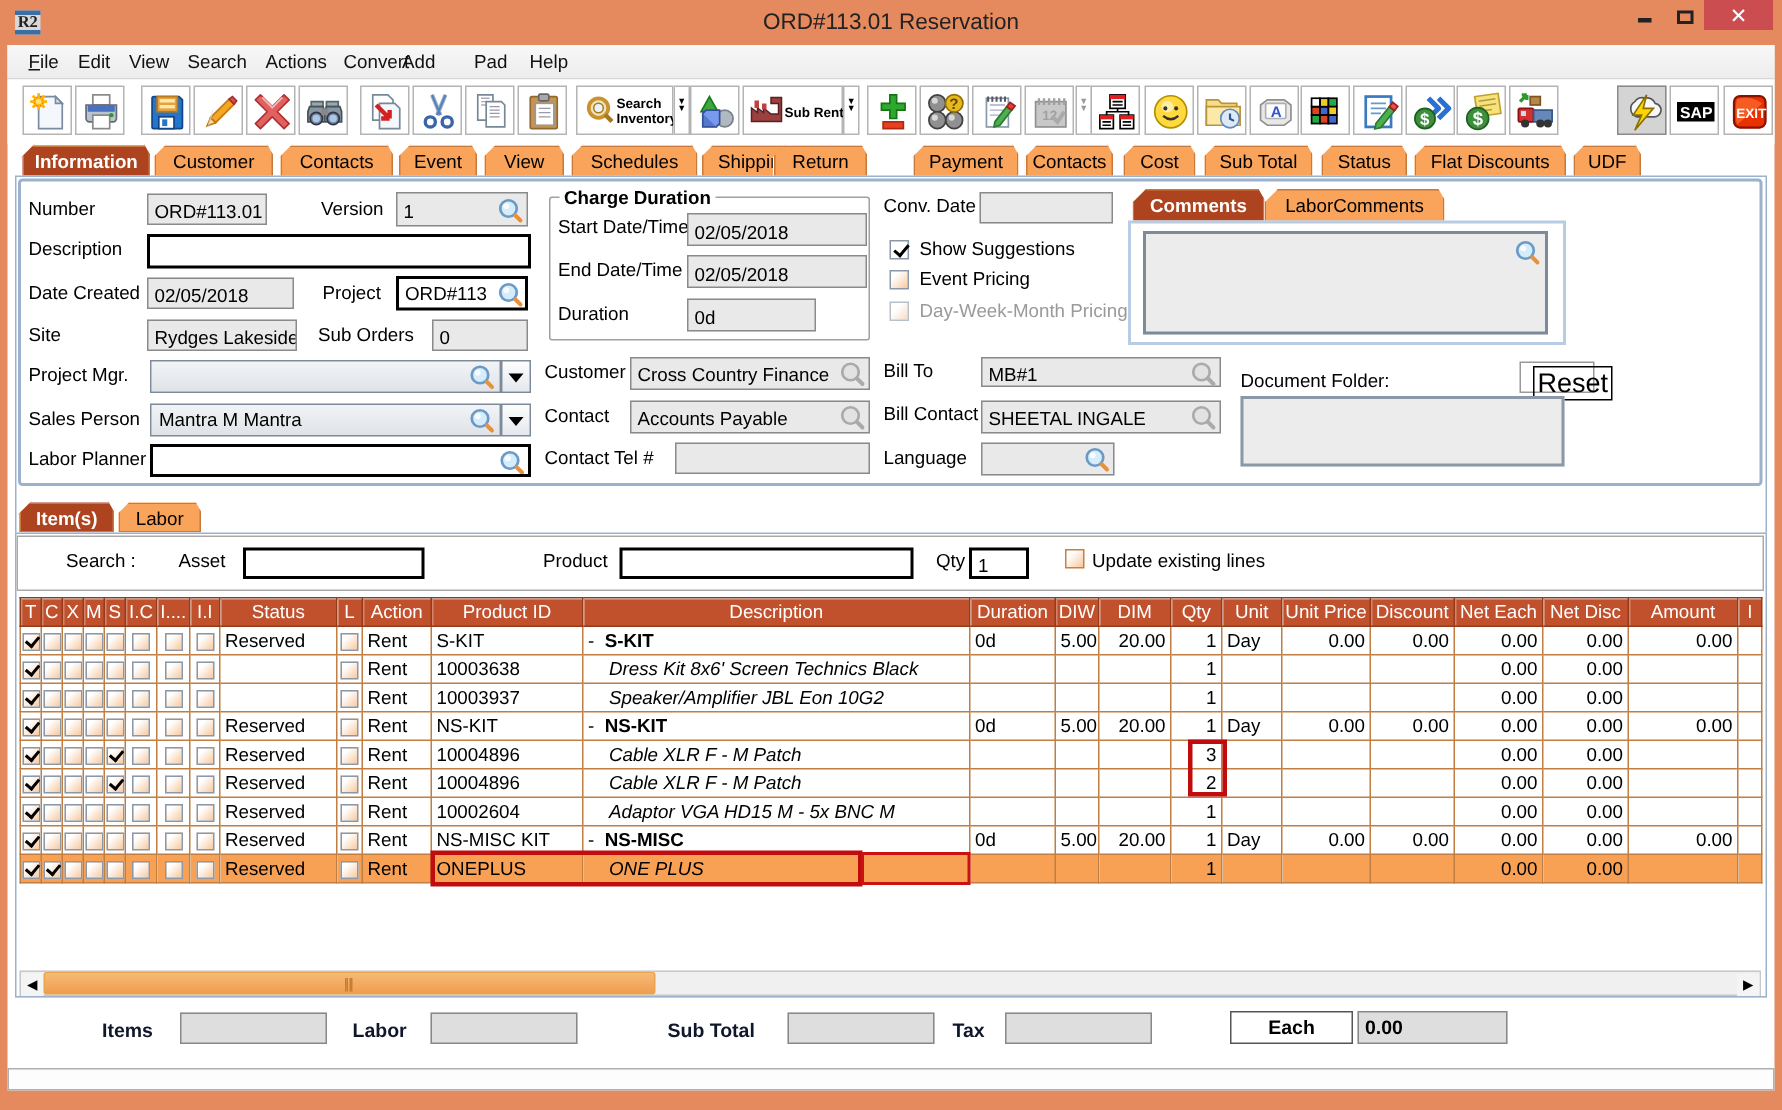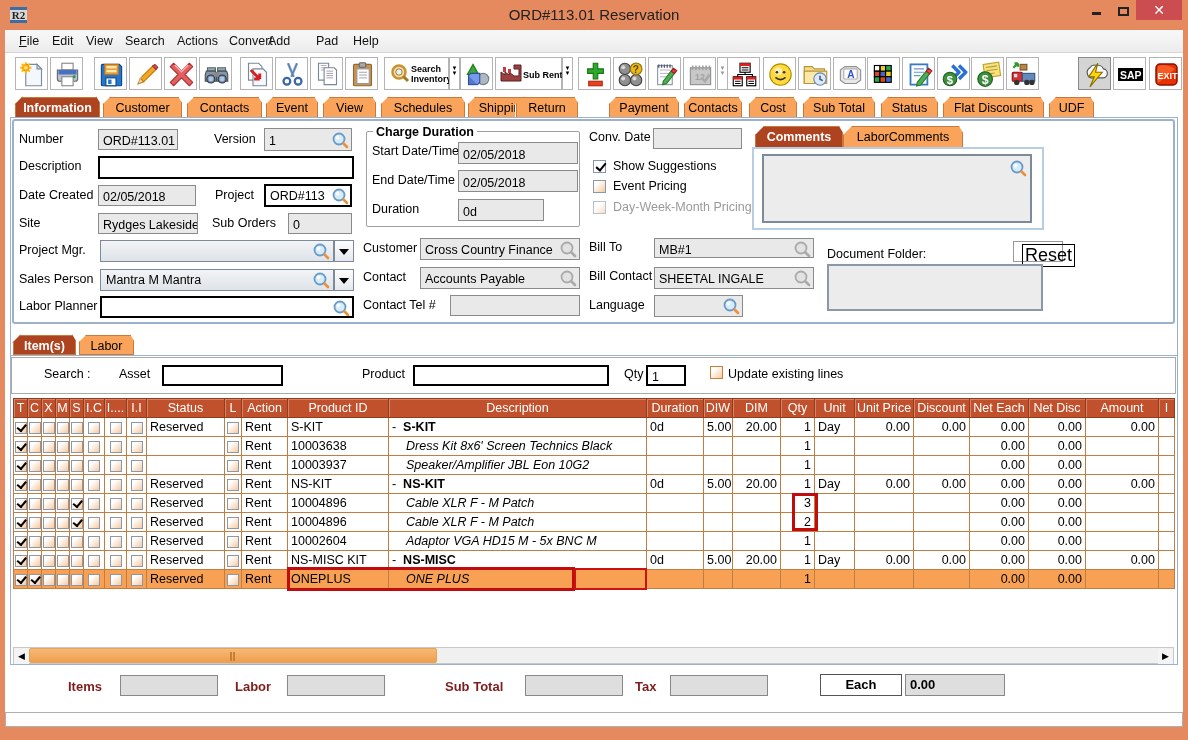--- a/index.html
+++ b/index.html
@@ -57,21 +57,21 @@
 #tbl td.c{text-align:center;padding:0;}
 #tbl tr.sel td{background:#f8a155;}
 .tcb{display:inline-block;width:12px;height:12px;border:1px solid #8a98a8;background:linear-gradient(135deg,#fff 25%,#f6c9a0);vertical-align:middle;position:relative;}
 .tcb.k:after{content:"";position:absolute;left:1.5px;top:1.5px;width:7px;height:3.5px;border-left:2px solid #000;border-bottom:2px solid #000;transform:rotate(-50deg);}
 
 #hscroll{position:absolute;left:13px;top:647px;width:1161px;height:17px;background:#f0f0f0;border:1px solid #c8c8c8;}
 #hthumb{position:absolute;left:15px;top:0px;width:408px;height:15px;background:linear-gradient(#f6b977,#f09e4e);border:1px solid #e8a54e;border-radius:2px;}
 .sarr{position:absolute;top:1px;width:15px;height:15px;background:#f4f4f4;color:#000;font-size:9px;text-align:center;line-height:15px;}
 
 .bfld{position:absolute;top:675px;width:98px;height:21px;background:#dedede;border:1px solid #888;}
-.blbl{position:absolute;top:679px;font-size:13px;font-weight:bold;color:#7f1d1d;}
+.blbl{position:absolute;top:679px;font-size:13px;font-weight:bold;color:#0f172a;}
 #statusbar{position:absolute;left:5px;top:712px;width:1178px;height:15px;background:#fdfdfd;border:1px solid #b0b0b0;}
 
 .redbox{position:absolute;border:3px solid #c00c0c;}
 .redbox2{position:absolute;border:2px solid #cc1111;}
 </style></head><body>
 <div id="win">
 <div id="title">
       <div id="r2icon">R2</div>
       <div id="ttext">ORD#113.01 Reservation</div>
       <div id="minb"></div>

